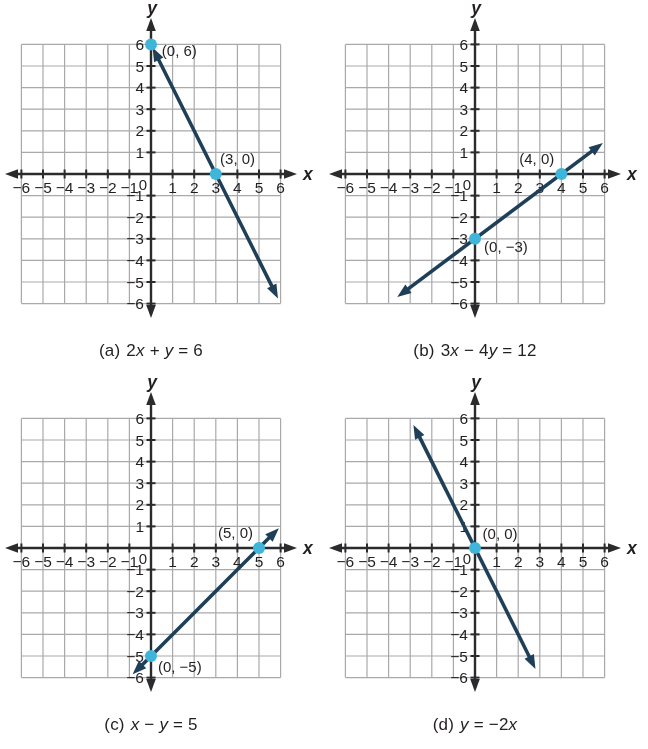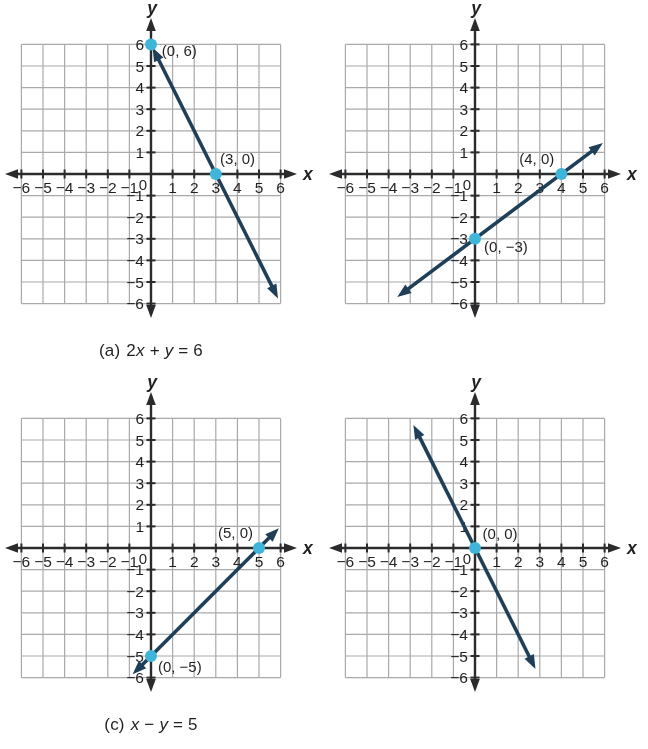--- a/index.html
+++ b/index.html
@@ -239,20 +239,23 @@
         <text x="303" y="180" class="axis-letter" text-anchor="start">x</text>
         <text x="152" y="14" class="axis-letter" text-anchor="middle">y</text>
         <line x1="78.83999999999999" y1="292.92" x2="273.272" y2="147.096" stroke="#1e3f57" stroke-width="3.6"></line>
         <polygon points="278.872,142.89600000000002 264.552,147.13600000000002 270.79200000000003,155.45600000000002" fill="#1e3f57"></polygon>
         <polygon points="73.24,297.12 87.56,292.88000000000005 81.32,284.56" fill="#1e3f57"></polygon>
         <circle cx="237.4" cy="174" r="6" fill="#3fb5d9"></circle>
         <circle cx="151" cy="238.8" r="6" fill="#3fb5d9"></circle>
         <text x="195.28" y="164.28" class="point-label" text-anchor="start">(4, 0)</text>
         <text x="160.072" y="252.192" class="point-label" text-anchor="start">(0, −3)</text>
       </svg>
+    <figcaption class="caption">
+      <span class="cap-tag">(b)</span><span class="cap-eq">3<i>x</i> − 4<i>y</i> = 12</span>
+    </figcaption>
   </figure>
 
   <figure class="panel" style="margin:0">
     <svg class="graph" viewBox="0 0 324 340">
         <g stroke="#a9a9ac" stroke-width="1.2">
           <line x1="21.399999999999977" y1="44.39999999999998" x2="21.399999999999977" y2="303.6"></line>
           <line x1="21.399999999999977" y1="303.6" x2="280.6" y2="303.6"></line>
           <line x1="43" y1="44.39999999999998" x2="43" y2="303.6"></line>
           <line x1="21.399999999999977" y1="282" x2="280.6" y2="282"></line>
           <line x1="64.6" y1="44.39999999999998" x2="64.6" y2="303.6"></line>
@@ -442,15 +445,18 @@
         <text x="144" y="49.89999999999998" class="tick-label" text-anchor="end">6</text>
         <text x="147" y="190" class="origin-label" text-anchor="end">0</text>
         <text x="303" y="180" class="axis-letter" text-anchor="start">x</text>
         <text x="152" y="14" class="axis-letter" text-anchor="middle">y</text>
         <line x1="92.5704951684997" y1="57.140990336999394" x2="208.3495048315003" y2="288.6990096630006" stroke="#1e3f57" stroke-width="3.6"></line>
         <polygon points="211.48,294.96 209.87003105620013,280.11250862940136 200.56798826980102,284.76353002260095" fill="#1e3f57"></polygon>
         <polygon points="89.44,50.87999999999998 91.04996894379985,65.72749137059859 100.35201173019897,61.076469977399015" fill="#1e3f57"></polygon>
         <circle cx="151" cy="174" r="6" fill="#3fb5d9"></circle>
         <text x="158.56" y="164.928" class="point-label" text-anchor="start">(0, 0)</text>
       </svg>
+    <figcaption class="caption">
+      <span class="cap-tag">(d)</span><span class="cap-eq"><i>y</i> = −2<i>x</i></span>
+    </figcaption>
   </figure>
 
 </div>
 
 </body></html>

